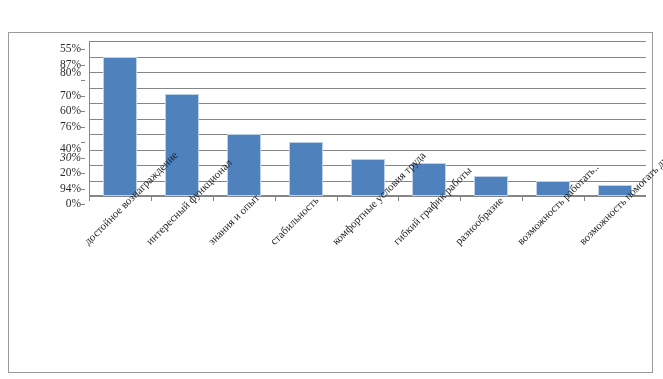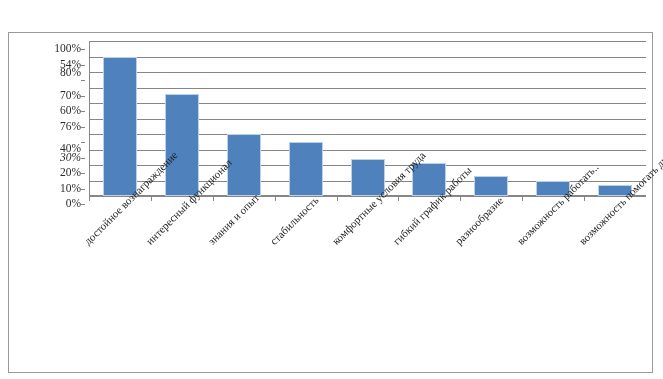--- a/index.html
+++ b/index.html
@@ -138,39 +138,39 @@
   }
 </style>
 </head>
 <body>
 
 <div id="chart-frame">
 
   <div id="y-axis-labels">
       <div class="y-tick-label" style="top: 163px;">0%</div>
       <div class="y-tick-mark" style="top: 163px; left: 72px;"></div>
-      <div class="y-tick-label" style="top: 147.5px;">10%</div>
+      <div class="y-tick-label" style="top: 147.5px;">94%</div>
       <div class="y-tick-mark" style="top: 147.5px; left: 72px;"></div>
       <div class="y-tick-label" style="top: 132px;">20%</div>
       <div class="y-tick-mark" style="top: 132px; left: 72px;"></div>
       <div class="y-tick-label" style="top: 116.5px; font-style: italic;">30%</div>
       <div class="y-tick-mark" style="top: 116.5px; left: 72px;"></div>
       <div class="y-tick-label" style="top: 84px; margin-top: 24px;">40%</div>
       <div class="y-tick-mark" style="top: 101px; left: 72px;"></div>
       <div class="y-tick-label" style="top: 85.5px;">76%</div>
       <div class="y-tick-mark" style="top: 85.5px; left: 72px;"></div>
       <div class="y-tick-label" style="top: 70px;">60%</div>
       <div class="y-tick-mark" style="top: 70px; left: 72px;"></div>
       <div class="y-tick-label" style="top: 54.5px;">70%</div>
       <div class="y-tick-mark" style="top: 54.5px; left: 72px;"></div>
       <div class="y-tick-label" style="top: 32px;">80%</div>
       <div class="y-tick-mark" style="top: 39px; left: 72px;"></div>
-      <div class="y-tick-label" style="top: 23.5px;">54%</div>
+      <div class="y-tick-label" style="top: 23.5px;">87%</div>
       <div class="y-tick-mark" style="top: 23.5px; left: 72px;"></div>
-      <div class="y-tick-label" style="top: 8px;">100%</div>
+      <div class="y-tick-label" style="top: 8px;">55%</div>
       <div class="y-tick-mark" style="top: 8px; left: 72px;"></div>
     </div>
 
   <div id="plot-area">
     <div id="axis-line-y"></div>
     <div id="axis-line-x"></div>
   <div class="gridline" style="top: 155px;"></div>
       <div class="gridline" style="top: 139.5px;"></div>
       <div class="gridline" style="top: 124px;"></div>
       <div class="gridline" style="top: 108.5px;"></div>

